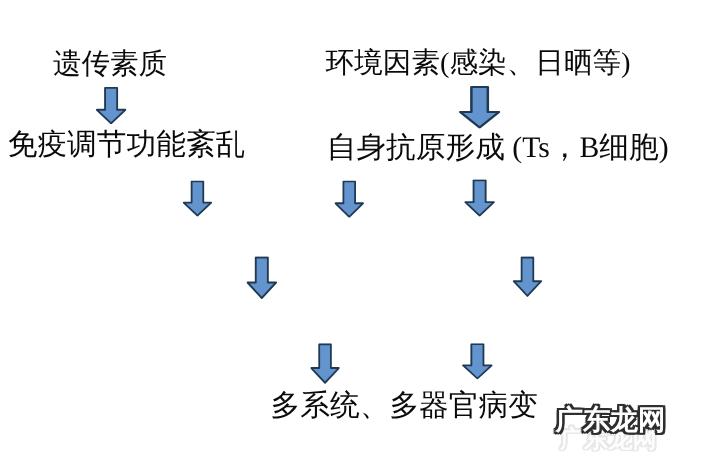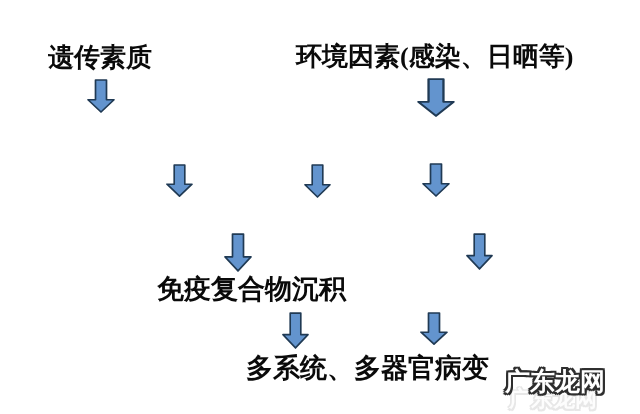--- a/index.html
+++ b/index.html
@@ -13,21 +13,21 @@
   html,body{margin:0;padding:0;background:#fff;}
   .canvas{
     position:relative;
     width:640px;height:414px;
     background:var(--background);
     overflow:hidden;
     font-family:"Liberation Serif","DejaVu Serif",serif;
   }
   .node{
     position:absolute;
-    font-weight:700;
+    font-weight:400;
     font-size:27px;
     line-height:1.1;
     color:var(--text);
     white-space:nowrap;
     letter-spacing:0;
   }
   #n-environment{font-size:26px;}
   #n-genetic{font-size:26px;}
   .arrow{position:absolute;}
   .arrow svg{display:block;width:100%;height:100%;}
@@ -85,21 +85,22 @@
       -2px 2px 0 var(--watermark-outline), 2px -2px 0 var(--watermark-outline);
   }
 </style>
 </head>
 <body>
 
 <div class="canvas">
 
   <div class="node" id="n-genetic">遗传素质</div>
   <div class="node" id="n-environment">环境因素(感染、日晒等)</div>
-  <div class="node" id="n-immune-complex">免疫复合物沉积</div>
+  <div class="node" id="n-immune-dysregulation">免疫调节功能紊乱</div>
+  <div class="node" id="n-autoantigen">自身抗原形成 (Ts，B细胞)</div>
   <div class="node" id="n-multisystem">多系统、多器官病变</div>
 
   <div class="arrow" id="a1">
     <svg viewBox="0 0 28 36" preserveAspectRatio="none">
         <path d="M8.5 1 L19.5 1 L19.5 22 L27 22 L14 35 L1 22 L8.5 22 Z"></path>
       </svg>
   </div>
   <div class="arrow" id="a2">
     <svg viewBox="0 0 28 36" preserveAspectRatio="none">
         <path d="M8.5 1 L19.5 1 L19.5 22 L27 22 L14 35 L1 22 L8.5 22 Z"></path>

